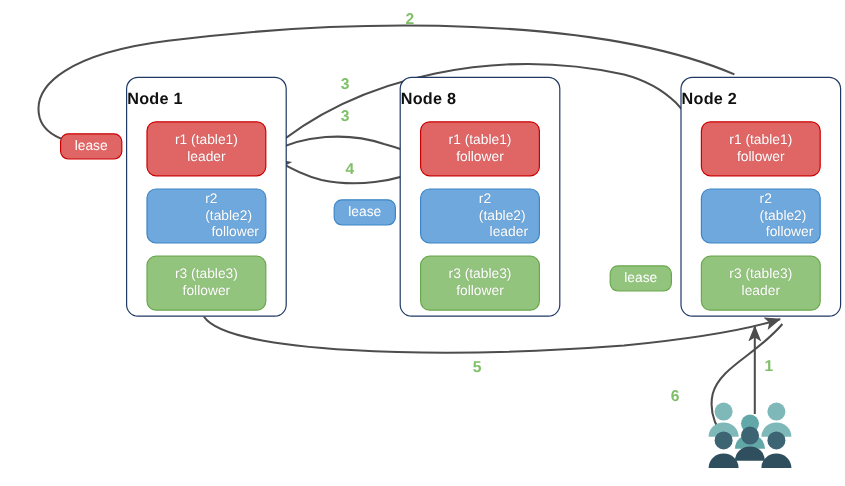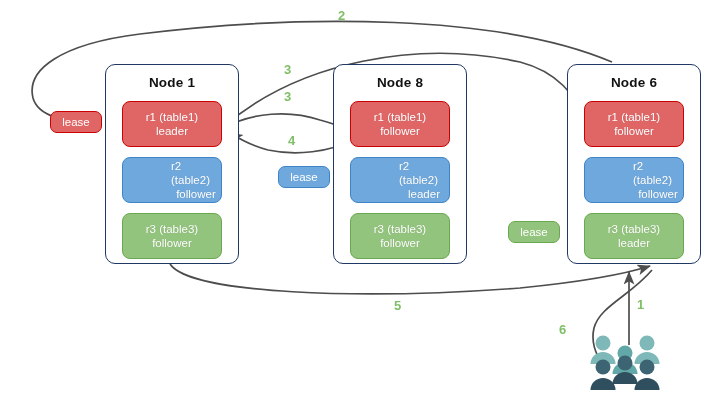--- a/index.html
+++ b/index.html
@@ -29,21 +29,20 @@
     border: 1.6px solid #1f3864;
     border-radius: 10px;
     background: #ffffff;
     box-sizing: border-box;
   }
   .node-title {
     position: absolute;
     top: 10px;
     left: 0;
     width: 100%;
-    text-align: center;
     font-size: 13.5px;
     font-weight: bold;
     color: #111111;
     letter-spacing: .2px;
   }
   .replica {
     position: absolute;
     left: 16px;
     right: 16px;
     height: 46px;
@@ -144,21 +143,21 @@
       <span class="l1">r2 (table2)</span>
       <span class="l2">leader</span>
     </div>
     <div class="replica rep-green" style="top:148px;">
       <span class="l1">r3 (table3)</span>
       <span class="l2">follower</span>
     </div>
   </div>
 
   <div class="node-box" style="left:567px; top:64px; width:134px; height:200px;">
-    <div class="node-title">Node 6</div>
+    <div class="node-title">Node 2</div>
     <div class="replica rep-red" style="top:36px;">
       <span class="l1">r1 (table1)</span>
       <span class="l2">follower</span>
     </div>
     <div class="replica rep-blue" style="top:92px;">
       <span class="l1">r2 (table2)</span>
       <span class="l2">follower</span>
     </div>
     <div class="replica rep-green" style="top:148px;">
       <span class="l1">r3 (table3)</span>

